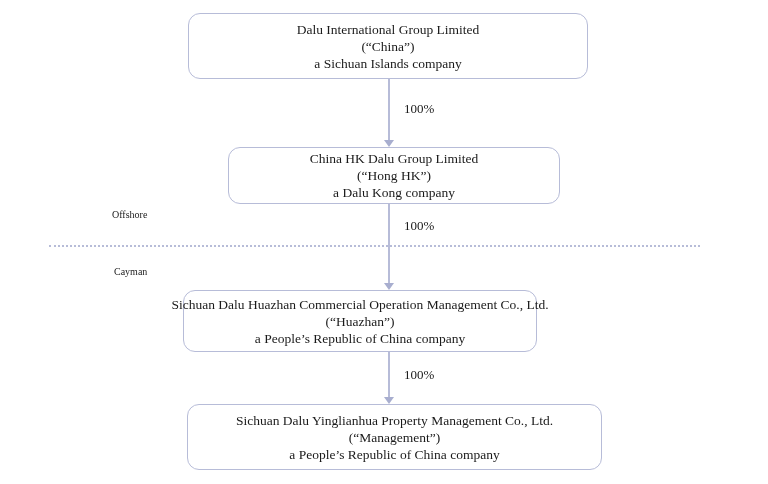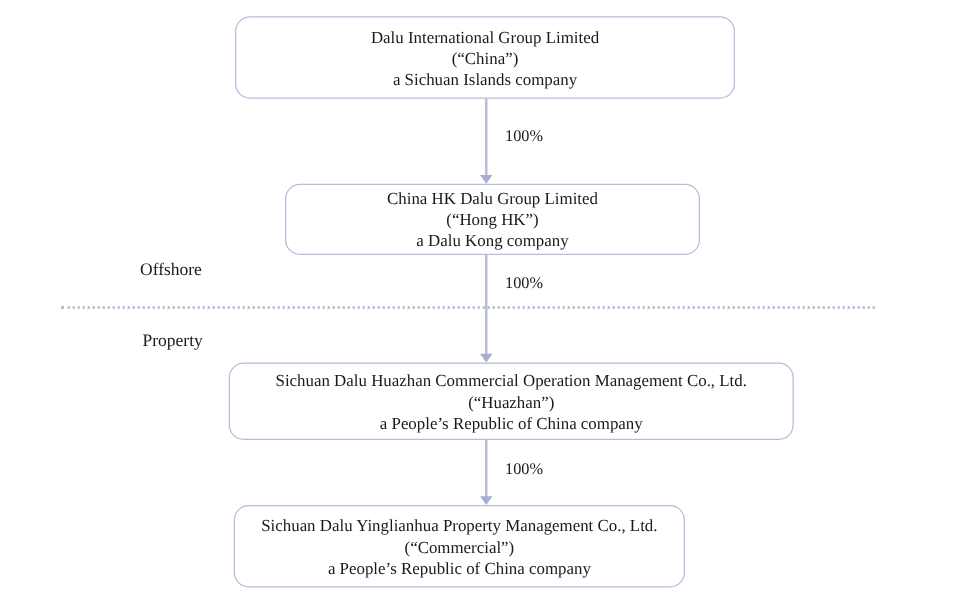--- a/index.html
+++ b/index.html
@@ -28,22 +28,22 @@
     align-items:center;
     justify-content:center;
     text-align:center;
     font-size:13.5px;
     line-height:17px;
     padding:2px 4px;
   }
   .node div{white-space:nowrap;}
   .box1{left:188px;top:13px;width:400px;height:66px;}
   .box2{left:192px;top:147px;width:332px;height:57px;margin-left:36px;}
-  .box3{left:183px;top:290px;width:452px;height:62px;}
-  .box4{left:187px;top:404px;width:361px;height:66px;}
+  .box3{left:183px;top:290px;width:354px;height:62px;}
+  .box4{left:187px;top:404px;width:415px;height:66px;}
   .vline{
     position:absolute;
     width:2px;
     background:var(--line);
     left:388px;
   }
   .vline1{top:79px;height:62px;}
   .vline2{top:204px;height:80px;}
   .vline3{top:352px;height:46px;}
   .arrowhead{
@@ -65,21 +65,21 @@
   .pct1{left:404px;top:101px;}
   .pct2{left:404px;top:218px;}
   .pct3{left:404px;top:367px;}
   .divider{
     position:absolute;
     left:49px;top:245px;width:651px;height:0;
     border-top:2px dotted var(--line);
   }
   .region{
     position:absolute;
-    font-size:14px;
+    font-size:10px;
   }
   .offshore{left:112px;top:209px;}
   .onshore{left:114px;top:266px;}
 </style>
 </head>
 <body>
 
 <div class="canvas">
 
   <div class="node box1">
@@ -95,33 +95,33 @@
   </div>
 
   <div class="node box3">
     <div>Sichuan Dalu Huazhan Commercial Operation Management Co., Ltd.</div>
     <div>(“Huazhan”)</div>
     <div>a People’s Republic of China company</div>
   </div>
 
   <div class="node box4">
     <div>Sichuan Dalu Yinglianhua Property Management Co., Ltd.</div>
-    <div>(“Commercial”)</div>
+    <div>(“Management”)</div>
     <div>a People’s Republic of China company</div>
   </div>
 
   <div class="vline vline1"></div>
   <div class="arrowhead ah1"></div>
   <div class="pct pct1">100%</div>
 
   <div class="vline vline2"></div>
   <div class="arrowhead ah2"></div>
   <div class="pct pct2">100%</div>
 
   <div class="vline vline3"></div>
   <div class="arrowhead ah3"></div>
   <div class="pct pct3">100%</div>
 
   <div class="region offshore">Offshore</div>
   <div class="divider"></div>
-  <div class="region onshore">Property</div>
+  <div class="region onshore">Cayman</div>
 
 </div>
 
 </body></html>

